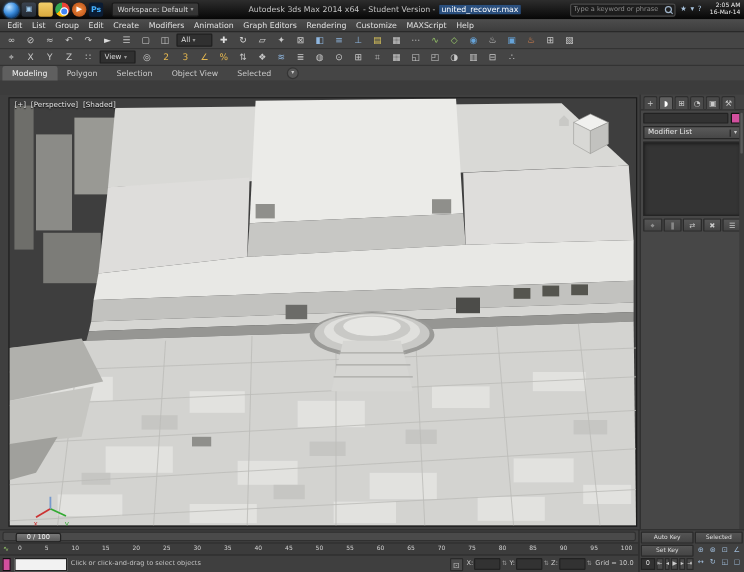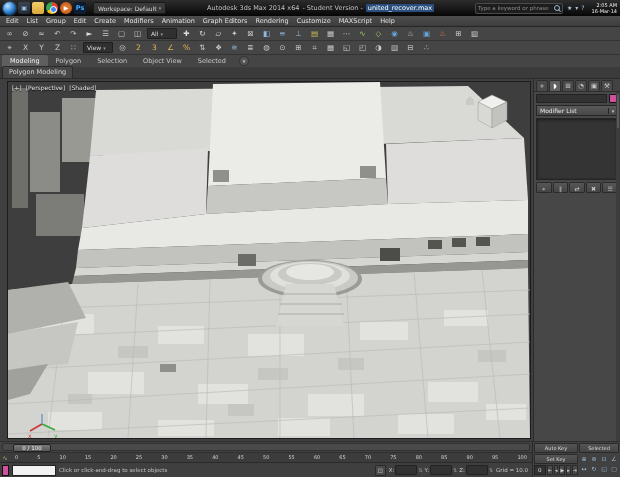--- a/index.html
+++ b/index.html
@@ -244,23 +244,20 @@
   <div id="ribbontabs">
     <div class="rtabs">
 
     <span class="rtab active">Modeling</span>
         <span class="rtab">Polygon</span>
         <span class="rtab">Selection</span>
         <span class="rtab">Object View</span>
         <span class="rtab">Selected</span>
       </div>
     <span class="ribbon-min">▾</span>
-  </div>
-  <div id="panelstrip">
-    <span class="ptab">Polygon Modeling</span>
   </div>
 
   <div id="main">
 
     <div id="viewport">
       <svg id="scene" viewBox="0 0 522 356" preserveAspectRatio="none">
         <rect width="522" height="356" fill="#3e3e3e"></rect>
         <g>
           <rect x="4" y="6" width="16" height="120" fill="#6e6e6a"></rect>
           <rect x="22" y="30" width="30" height="80" fill="#8b8b87"></rect>

